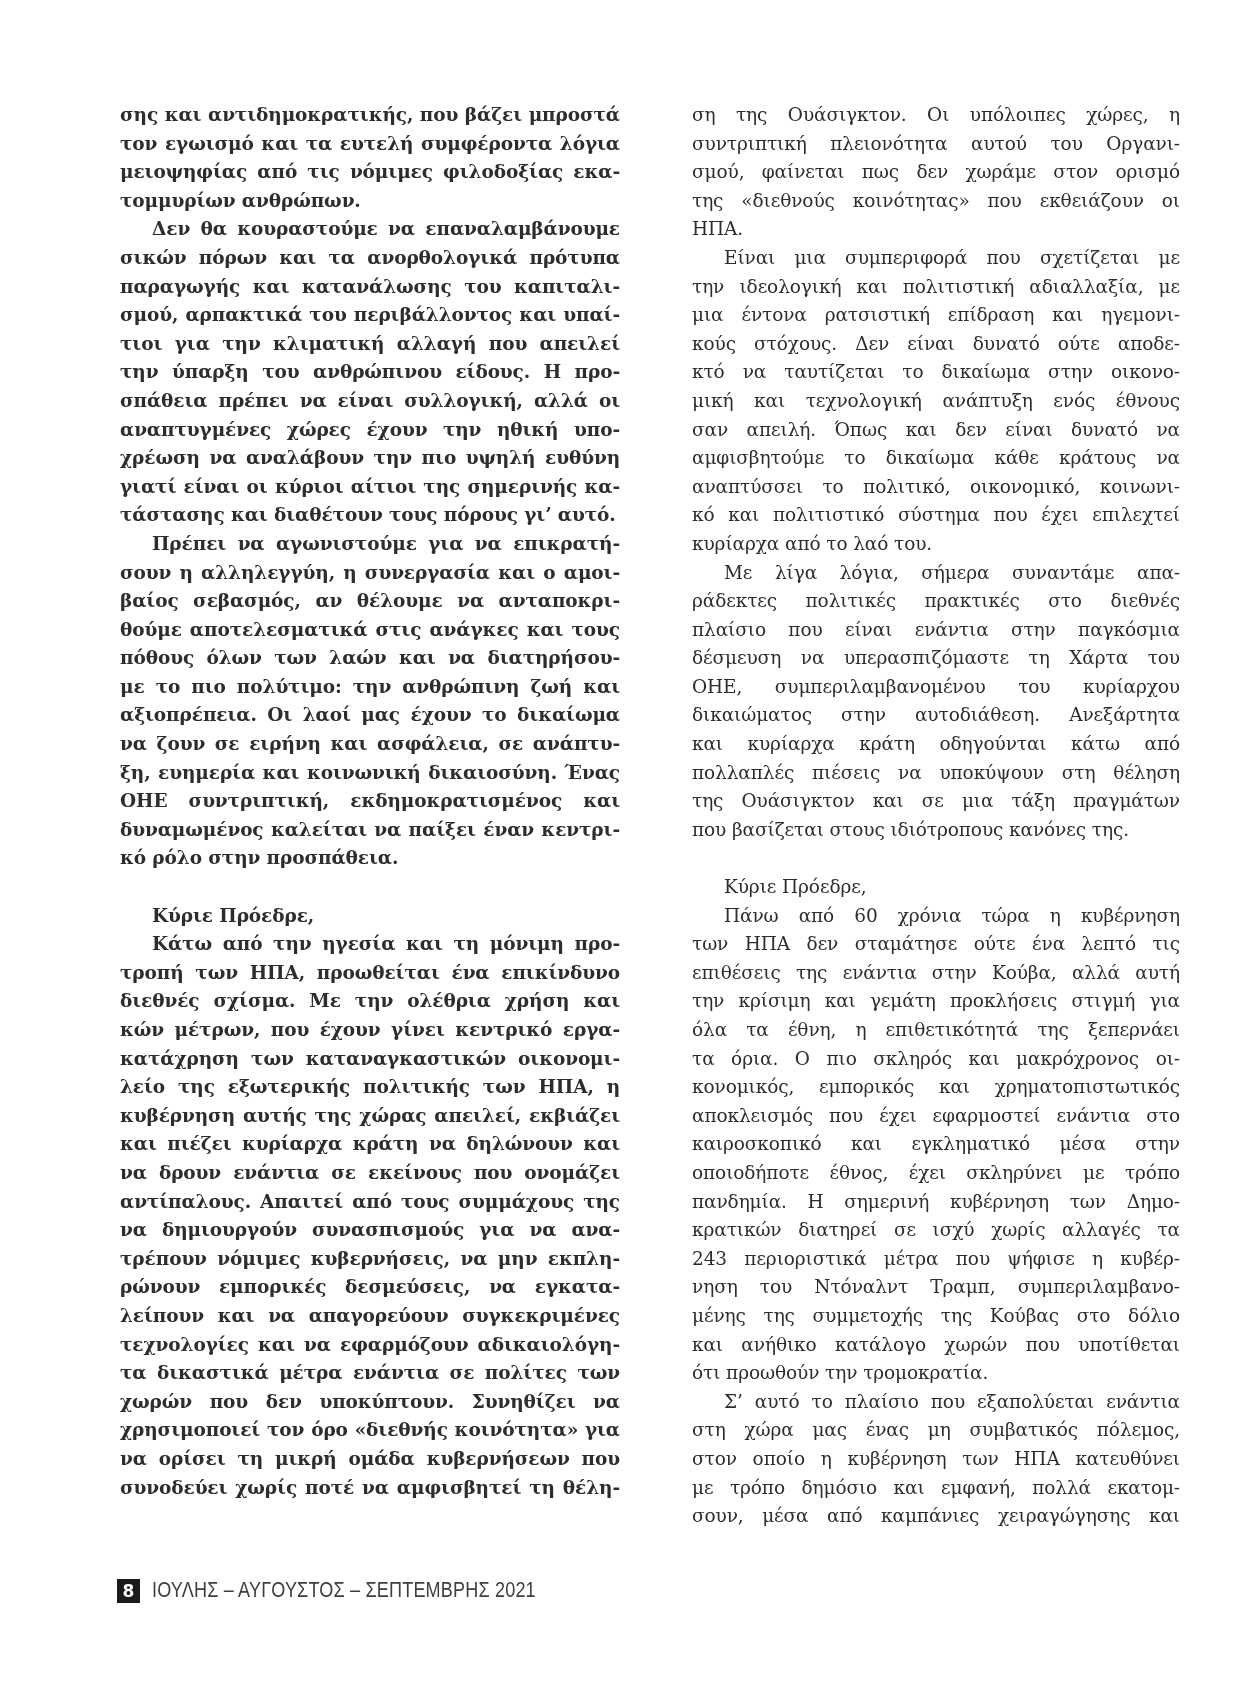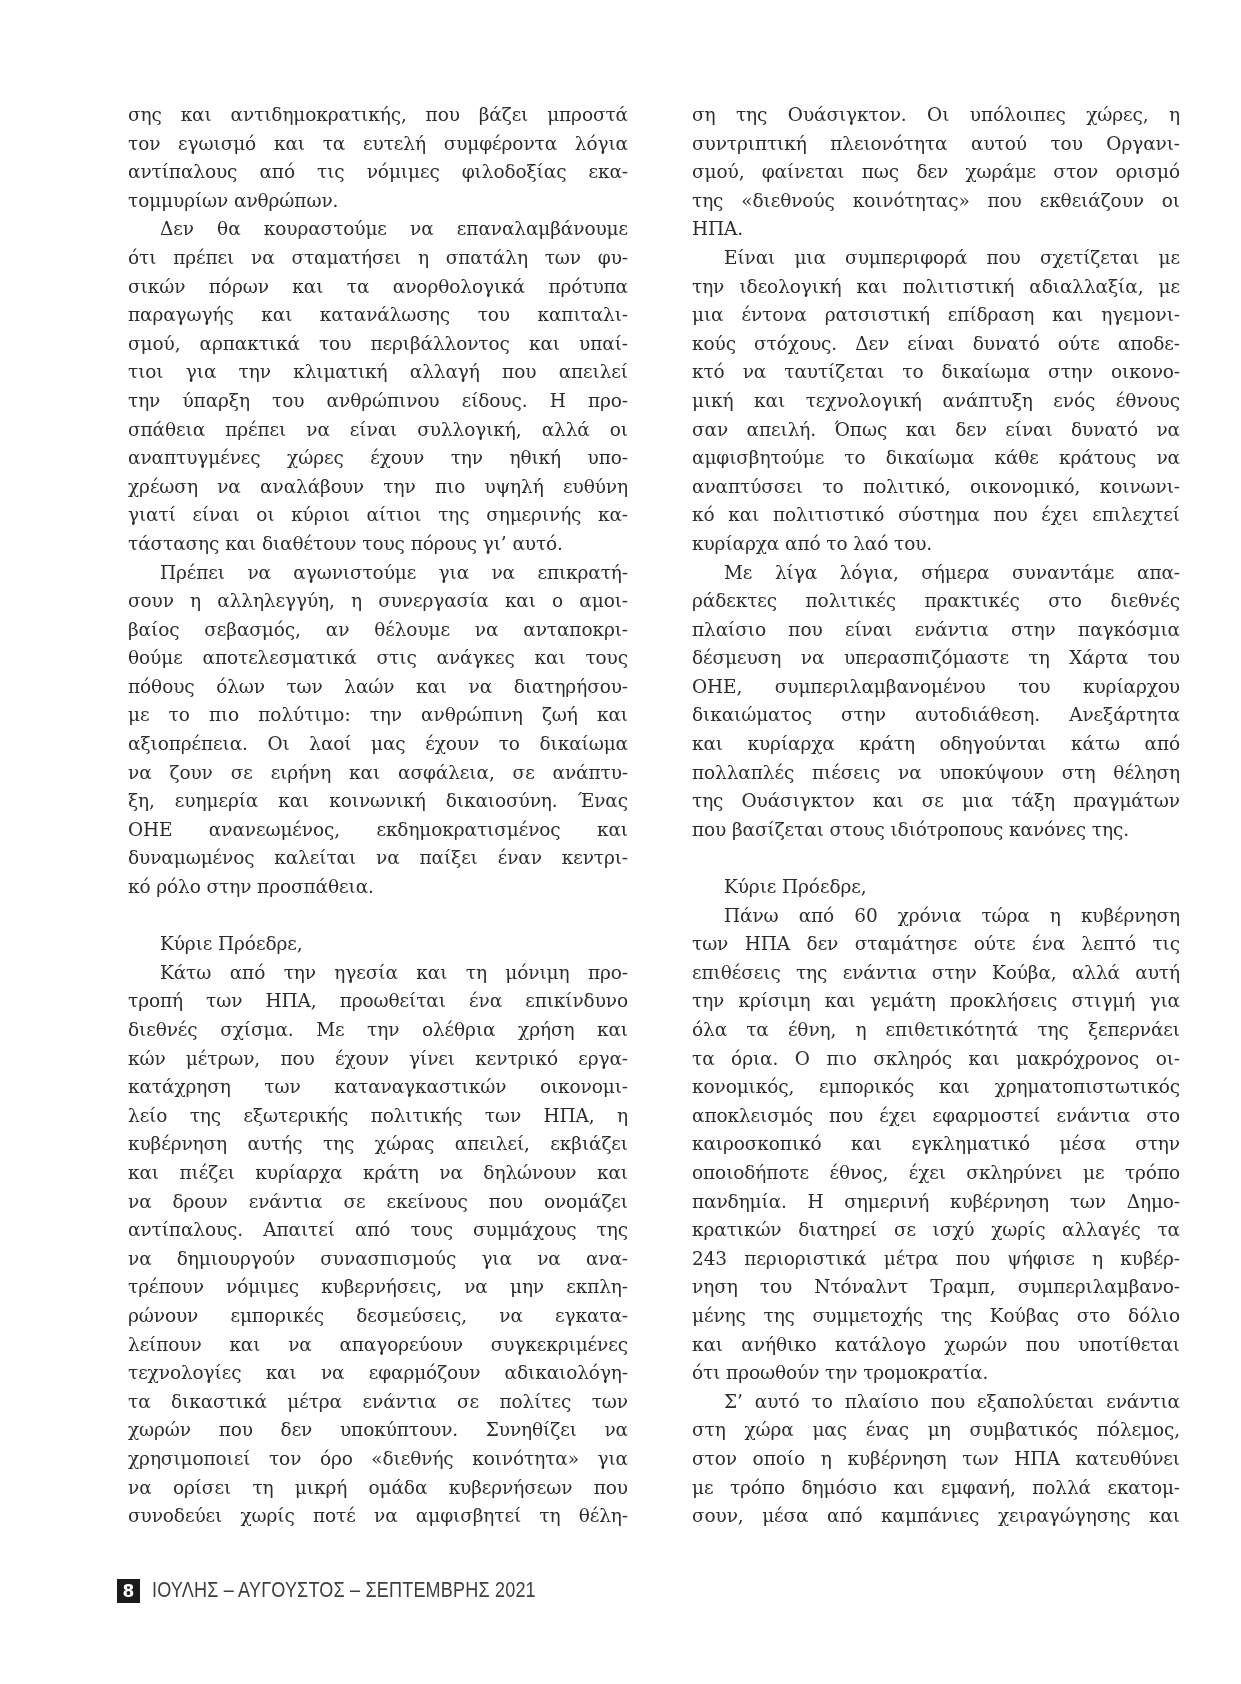--- a/index.html
+++ b/index.html
@@ -16,21 +16,21 @@
     position: absolute;
     inset: 0;
     background: #ffffff;
   }
   .column {
     position: absolute;
     top: 101px;
     font-size: 18.5px;
     letter-spacing: -0.1px;
   }
-  .column.left  { left: 128px; width: 500px; }
+  .column.left  { left: 120px; width: 500px; font-weight: bold; }
   .column.right { left: 692px; width: 488px; }
   .line {
     height: 28.6px;
     line-height: 28.6px;
     overflow: hidden;
     text-align: justify;
     text-align-last: justify;
     white-space: normal;
   }
   .line.endline {
@@ -74,44 +74,43 @@
   }
 </style>
 </head>
 <body style="--text-color: #2e2d2b; --badge-bg: #1b1b1b; --badge-fg: #ffffff; --footer-fg: #3f3e3d;">
 
 <div class="page">
 
   <div class="column left" id="col-left">
       <div class="line">σης και αντιδημοκρατικής, που βάζει μπροστά</div>
       <div class="line">τον εγωισμό και τα ευτελή συμφέροντα λόγια</div>
-      <div class="line">αντίπαλους από τις νόμιμες φιλοδοξίας εκα-</div>
+      <div class="line">μειοψηφίας από τις νόμιμες φιλοδοξίας εκα-</div>
       <div class="line endline">τομμυρίων ανθρώπων.</div>
       <div class="line indent">Δεν θα κουραστούμε να επαναλαμβάνουμε</div>
-      <div class="line">ότι πρέπει να σταματήσει η σπατάλη των φυ-</div>
       <div class="line">σικών πόρων και τα ανορθολογικά πρότυπα</div>
       <div class="line">παραγωγής και κατανάλωσης του καπιταλι-</div>
       <div class="line">σμού, αρπακτικά του περιβάλλοντος και υπαί-</div>
       <div class="line">τιοι για την κλιματική αλλαγή που απειλεί</div>
       <div class="line">την ύπαρξη του ανθρώπινου είδους. Η προ-</div>
       <div class="line">σπάθεια πρέπει να είναι συλλογική, αλλά οι</div>
       <div class="line">αναπτυγμένες χώρες έχουν την ηθική υπο-</div>
       <div class="line">χρέωση να αναλάβουν την πιο υψηλή ευθύνη</div>
       <div class="line">γιατί είναι οι κύριοι αίτιοι της σημερινής κα-</div>
       <div class="line endline">τάστασης και διαθέτουν τους πόρους γι’ αυτό.</div>
       <div class="line indent">Πρέπει να αγωνιστούμε για να επικρατή-</div>
       <div class="line">σουν η αλληλεγγύη, η συνεργασία και ο αμοι-</div>
       <div class="line">βαίος σεβασμός, αν θέλουμε να ανταποκρι-</div>
       <div class="line">θούμε αποτελεσματικά στις ανάγκες και τους</div>
       <div class="line">πόθους όλων των λαών και να διατηρήσου-</div>
       <div class="line">με το πιο πολύτιμο: την ανθρώπινη ζωή και</div>
       <div class="line">αξιοπρέπεια. Οι λαοί μας έχουν το δικαίωμα</div>
       <div class="line">να ζουν σε ειρήνη και ασφάλεια, σε ανάπτυ-</div>
       <div class="line">ξη, ευημερία και κοινωνική δικαιοσύνη. Ένας</div>
-      <div class="line">ΟΗΕ ανανεωμένος, εκδημοκρατισμένος και</div>
+      <div class="line">ΟΗΕ συντριπτική, εκδημοκρατισμένος και</div>
       <div class="line">δυναμωμένος καλείται να παίξει έναν κεντρι-</div>
       <div class="line endline">κό ρόλο στην προσπάθεια.</div>
       <div class="spacer"></div>
       <div class="line indent endline">Κύριε Πρόεδρε,</div>
       <div class="line indent">Κάτω από την ηγεσία και τη μόνιμη προ-</div>
       <div class="line">τροπή των ΗΠΑ, προωθείται ένα επικίνδυνο</div>
       <div class="line">διεθνές σχίσμα. Με την ολέθρια χρήση και</div>
       <div class="line">κών μέτρων, που έχουν γίνει κεντρικό εργα-</div>
       <div class="line">κατάχρηση των καταναγκαστικών οικονομι-</div>
       <div class="line">λείο της εξωτερικής πολιτικής των ΗΠΑ, η</div>

